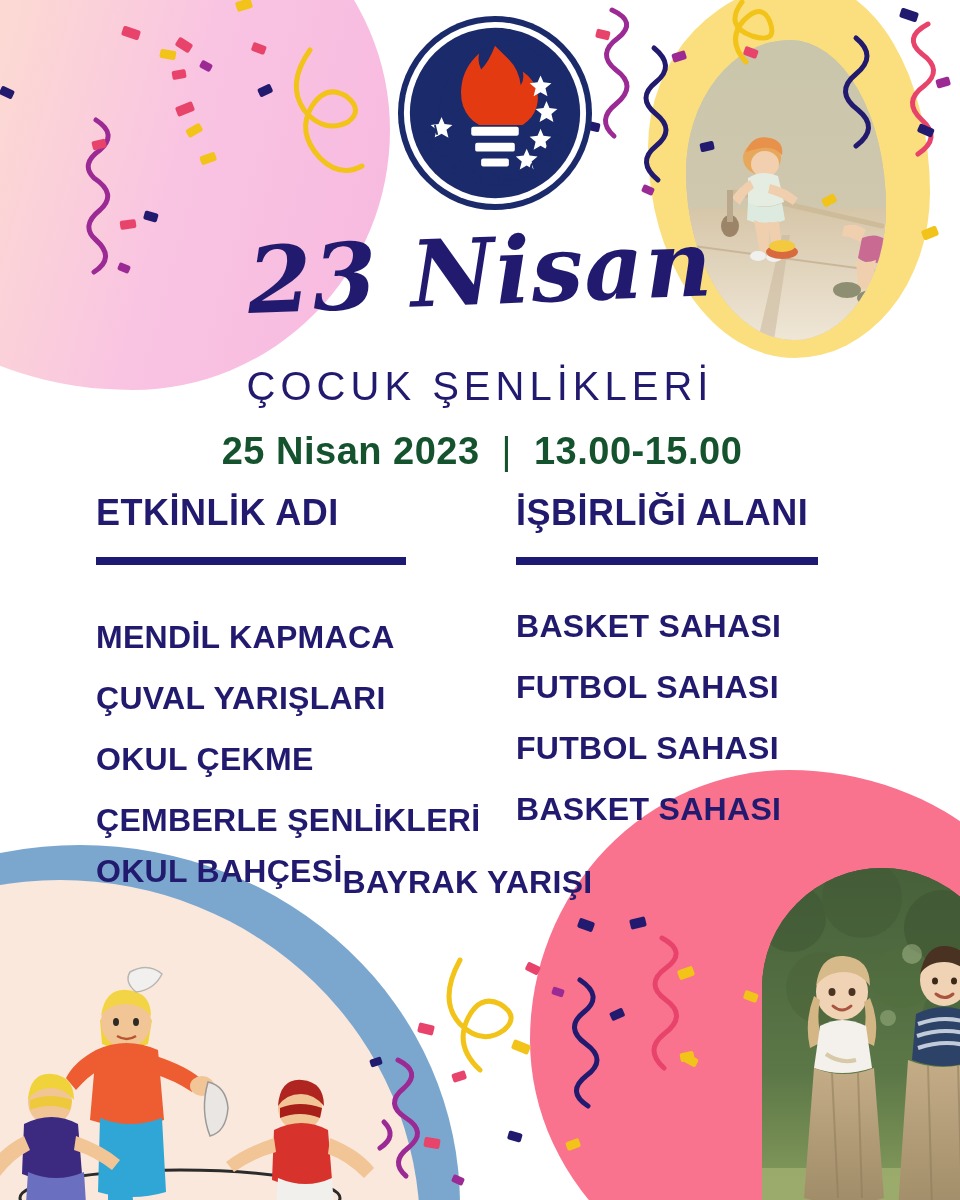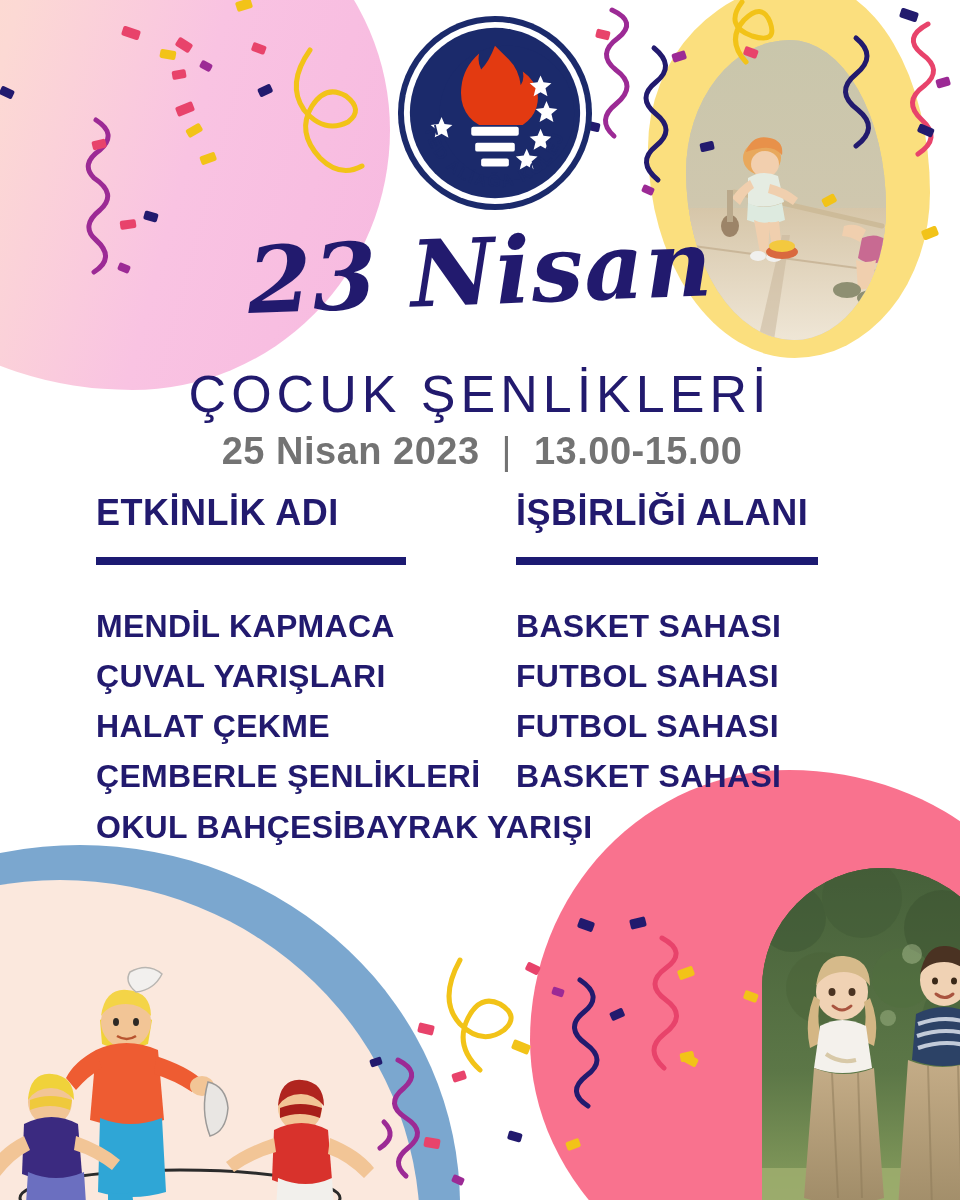--- a/index.html
+++ b/index.html
@@ -137,35 +137,35 @@
     letter-spacing: 1px;
     transform: rotate(-2.2deg);
   }
 
   .sub-title {
     position: absolute;
     left: 0;
     right: 0;
     top: 364px;
     text-align: center;
-    font-size: 52px;
+    font-size: 40px;
     font-weight: 400;
     letter-spacing: 5px;
     color: #221a6e;
   }
 
   .date-line {
     position: absolute;
     left: 4px;
     right: 0;
     top: 430px;
     text-align: center;
     font-size: 38px;
     font-weight: 700;
-    color: #737373;
+    color: #14532d;
     letter-spacing: 0.5px;
   }
   .date-line .sep {
     display: inline-block;
     padding: 0 22px;
     font-weight: 400;
   }
 
   
   .table {
@@ -201,21 +201,21 @@
     margin-bottom: 11px;
   }
   .cell {
     font-size: 32px;
     font-weight: 700;
     color: #221a6e;
     letter-spacing: 0.3px;
     line-height: 1.22;
     white-space: nowrap;
   }
-  .cell.a { width: 420px; }
+  .cell.a { width: 420px; margin-top: 11px; }
 
   
   .confetti { position: absolute; inset: 0; z-index: 5; pointer-events: none; }
 </style>
 </head>
 <body>
 
 <div id="poster">
 
   <div class="blob-topleft"></div>
@@ -508,21 +508,21 @@
       <div class="table-body">
         <div class="row">
           <div class="cell a">MENDİL KAPMACA</div>
           <div class="cell">BASKET SAHASI</div>
         </div>
         <div class="row">
           <div class="cell a">ÇUVAL YARIŞLARI</div>
           <div class="cell">FUTBOL SAHASI</div>
         </div>
         <div class="row">
-          <div class="cell a">HALAT ÇEKME</div>
+          <div class="cell a">OKUL ÇEKME</div>
           <div class="cell">FUTBOL SAHASI</div>
         </div>
         <div class="row">
           <div class="cell a">ÇEMBERLE ŞENLİKLERİ</div>
           <div class="cell">BASKET SAHASI</div>
         </div>
         <div class="row">
           <div class="cell">OKUL BAHÇESİ</div>
           <div class="cell a">BAYRAK YARIŞI</div>
         </div>

